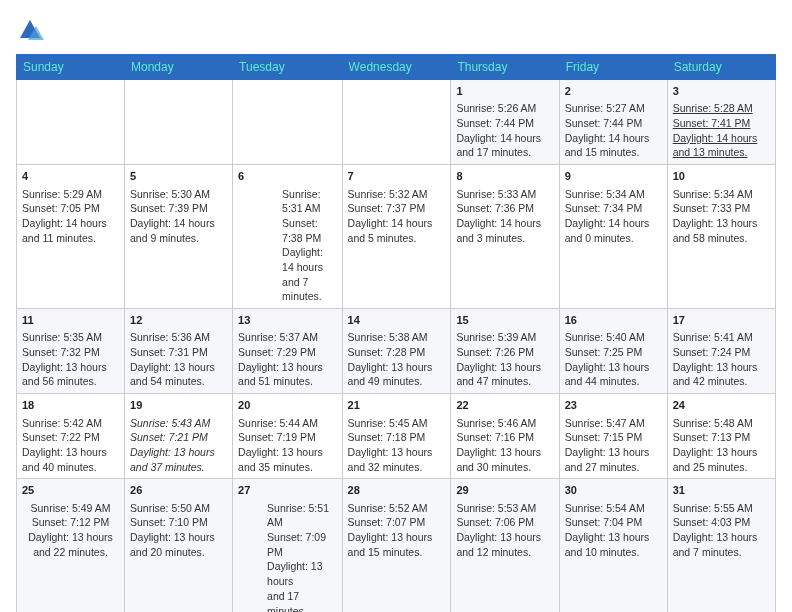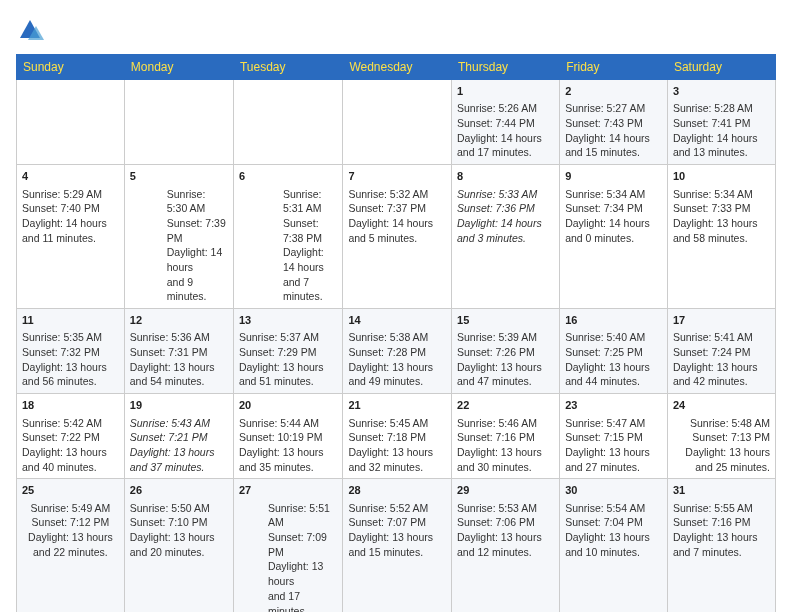--- a/index.html
+++ b/index.html
@@ -37,21 +37,21 @@
       font-size: 16px;
       color: #333;
     }
     table {
       width: 100%;
       border-collapse: collapse;
       font-size: 11px;
     }
     thead tr th {
       background-color: #2a6bbf;
-      color: #fde047;
+      color: #5eead4;
       text-align: left;
       padding: 5px 6px;
       font-size: 12px;
       font-weight: normal;
       border: 1px solid #2a6bbf;
     }
     tbody tr td {
       border: 1px solid #ccc;
       vertical-align: top;
       padding: 4px 5px;
@@ -120,64 +120,64 @@
         <td>
           <span class="day-num">1</span>
           <div class="cell-content" style="white-space: pre-line;">Sunrise: 5:26 AM
 Sunset: 7:44 PM
 Daylight: 14 hours
 and 17 minutes.</div>
         </td>
         <td>
           <span class="day-num">2</span>
           <div class="cell-content" style="white-space: pre-line;">Sunrise: 5:27 AM
-Sunset: 7:43 PM
+Sunset: 7:44 PM
 Daylight: 14 hours
 and 15 minutes.</div>
         </td>
         <td>
           <span class="day-num">3</span>
-          <div class="cell-content" style="white-space: pre-line;">Sunrise: 5:28 AM
+          <div class="cell-content" style="white-space: pre-line; text-decoration: underline;">Sunrise: 5:28 AM
 Sunset: 7:41 PM
 Daylight: 14 hours
 and 13 minutes.</div>
         </td>
       </tr>
       <tr>
         <td>
           <span class="day-num">4</span>
           <div class="cell-content" style="white-space: pre-line;">Sunrise: 5:29 AM
-Sunset: 7:40 PM
+Sunset: 7:05 PM
 Daylight: 14 hours
 and 11 minutes.</div>
         </td>
         <td>
           <span class="day-num">5</span>
-          <div class="cell-content" style="white-space: pre-line; margin-left: 37px;">Sunrise: 5:30 AM
+          <div class="cell-content" style="white-space: pre-line;">Sunrise: 5:30 AM
 Sunset: 7:39 PM
 Daylight: 14 hours
 and 9 minutes.</div>
         </td>
         <td>
           <span class="day-num">6</span>
           <div class="cell-content" style="white-space: pre-line; margin-left: 44px;">Sunrise: 5:31 AM
 Sunset: 7:38 PM
 Daylight: 14 hours
 and 7 minutes.</div>
         </td>
         <td>
           <span class="day-num">7</span>
           <div class="cell-content" style="white-space: pre-line;">Sunrise: 5:32 AM
 Sunset: 7:37 PM
 Daylight: 14 hours
 and 5 minutes.</div>
         </td>
         <td>
           <span class="day-num">8</span>
-          <div class="cell-content" style="white-space: pre-line; font-style: italic;">Sunrise: 5:33 AM
+          <div class="cell-content" style="white-space: pre-line;">Sunrise: 5:33 AM
 Sunset: 7:36 PM
 Daylight: 14 hours
 and 3 minutes.</div>
         </td>
         <td>
           <span class="day-num">9</span>
           <div class="cell-content" style="white-space: pre-line;">Sunrise: 5:34 AM
 Sunset: 7:34 PM
 Daylight: 14 hours
 and 0 minutes.</div>
@@ -252,21 +252,21 @@
         <td>
           <span class="day-num">19</span>
           <div class="cell-content" style="white-space: pre-line; font-style: italic;">Sunrise: 5:43 AM
 Sunset: 7:21 PM
 Daylight: 13 hours
 and 37 minutes.</div>
         </td>
         <td>
           <span class="day-num">20</span>
           <div class="cell-content" style="white-space: pre-line;">Sunrise: 5:44 AM
-Sunset: 10:19 PM
+Sunset: 7:19 PM
 Daylight: 13 hours
 and 35 minutes.</div>
         </td>
         <td>
           <span class="day-num">21</span>
           <div class="cell-content" style="white-space: pre-line;">Sunrise: 5:45 AM
 Sunset: 7:18 PM
 Daylight: 13 hours
 and 32 minutes.</div>
         </td>
@@ -279,21 +279,21 @@
         </td>
         <td>
           <span class="day-num">23</span>
           <div class="cell-content" style="white-space: pre-line;">Sunrise: 5:47 AM
 Sunset: 7:15 PM
 Daylight: 13 hours
 and 27 minutes.</div>
         </td>
         <td>
           <span class="day-num">24</span>
-          <div class="cell-content" style="white-space: pre-line; text-align: right;">Sunrise: 5:48 AM
+          <div class="cell-content" style="white-space: pre-line;">Sunrise: 5:48 AM
 Sunset: 7:13 PM
 Daylight: 13 hours
 and 25 minutes.</div>
         </td>
       </tr>
       <tr>
         <td>
           <span class="day-num">25</span>
           <div class="cell-content" style="white-space: pre-line; text-align: center;">Sunrise: 5:49 AM
 Sunset: 7:12 PM
@@ -331,19 +331,19 @@
         <td>
           <span class="day-num">30</span>
           <div class="cell-content" style="white-space: pre-line;">Sunrise: 5:54 AM
 Sunset: 7:04 PM
 Daylight: 13 hours
 and 10 minutes.</div>
         </td>
         <td>
           <span class="day-num">31</span>
           <div class="cell-content" style="white-space: pre-line;">Sunrise: 5:55 AM
-Sunset: 7:16 PM
+Sunset: 4:03 PM
 Daylight: 13 hours
 and 7 minutes.</div>
         </td>
       </tr>
     </tbody>
 </table>
 
 </body></html>

